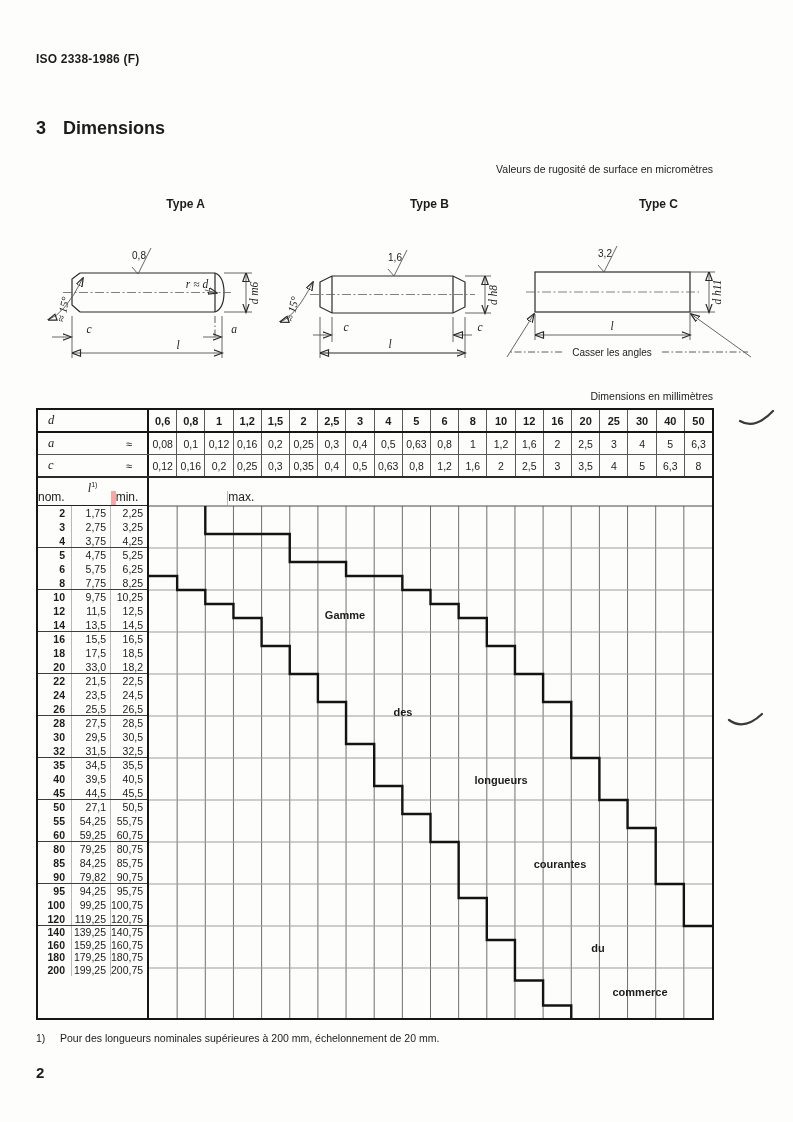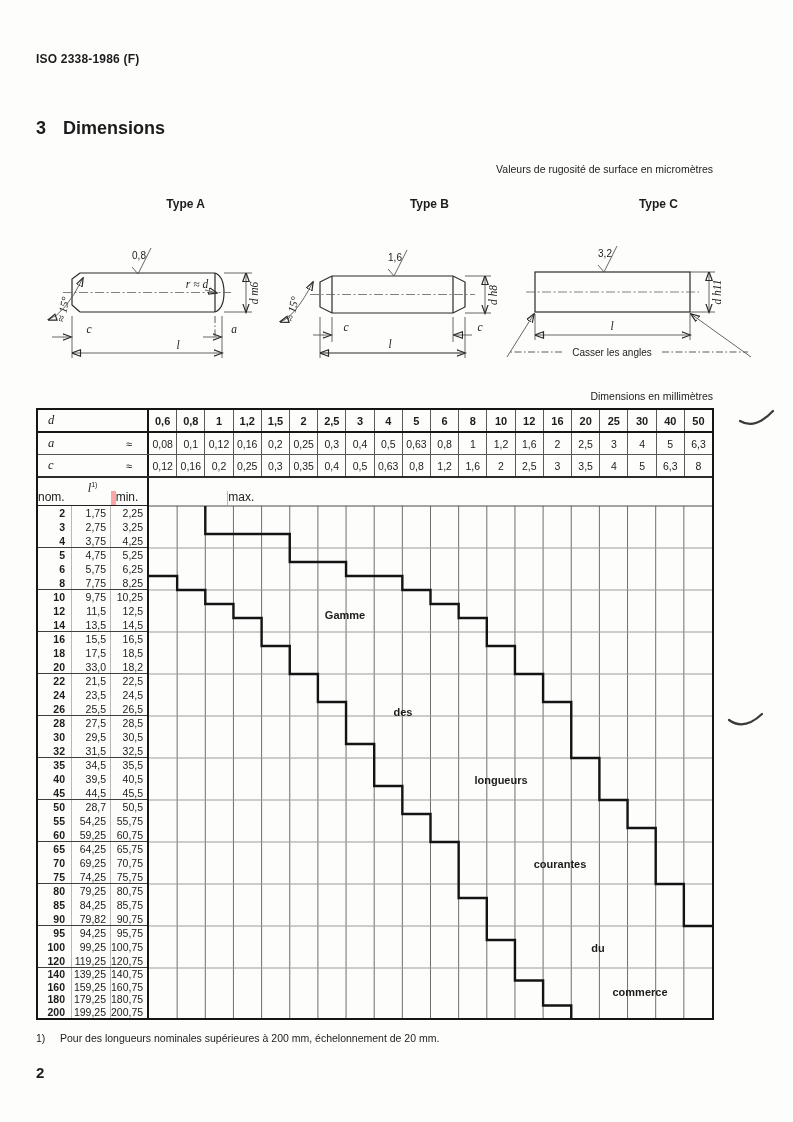--- a/index.html
+++ b/index.html
@@ -394,49 +394,32 @@
               </div>
               <div class="lrow">
                 <div class="c-nom">45</div>
                 <div class="c-min">44,5</div>
                 <div class="c-max">45,5</div>
               </div>
             </div>
             <div class="lgroup g3">
               <div class="lrow">
                 <div class="c-nom">50</div>
-                <div class="c-min">28,7</div>
+                <div class="c-min">27,1</div>
                 <div class="c-max">50,5</div>
               </div>
               <div class="lrow">
                 <div class="c-nom">55</div>
                 <div class="c-min">54,25</div>
                 <div class="c-max">55,75</div>
               </div>
               <div class="lrow">
                 <div class="c-nom">60</div>
                 <div class="c-min">59,25</div>
                 <div class="c-max">60,75</div>
-              </div>
-            </div>
-            <div class="lgroup g3">
-              <div class="lrow">
-                <div class="c-nom">65</div>
-                <div class="c-min">64,25</div>
-                <div class="c-max">65,75</div>
-              </div>
-              <div class="lrow">
-                <div class="c-nom">70</div>
-                <div class="c-min">69,25</div>
-                <div class="c-max">70,75</div>
-              </div>
-              <div class="lrow">
-                <div class="c-nom">75</div>
-                <div class="c-min">74,25</div>
-                <div class="c-max">75,75</div>
               </div>
             </div>
             <div class="lgroup g3">
               <div class="lrow">
                 <div class="c-nom">80</div>
                 <div class="c-min">79,25</div>
                 <div class="c-max">80,75</div>
               </div>
               <div class="lrow">
                 <div class="c-nom">85</div>

